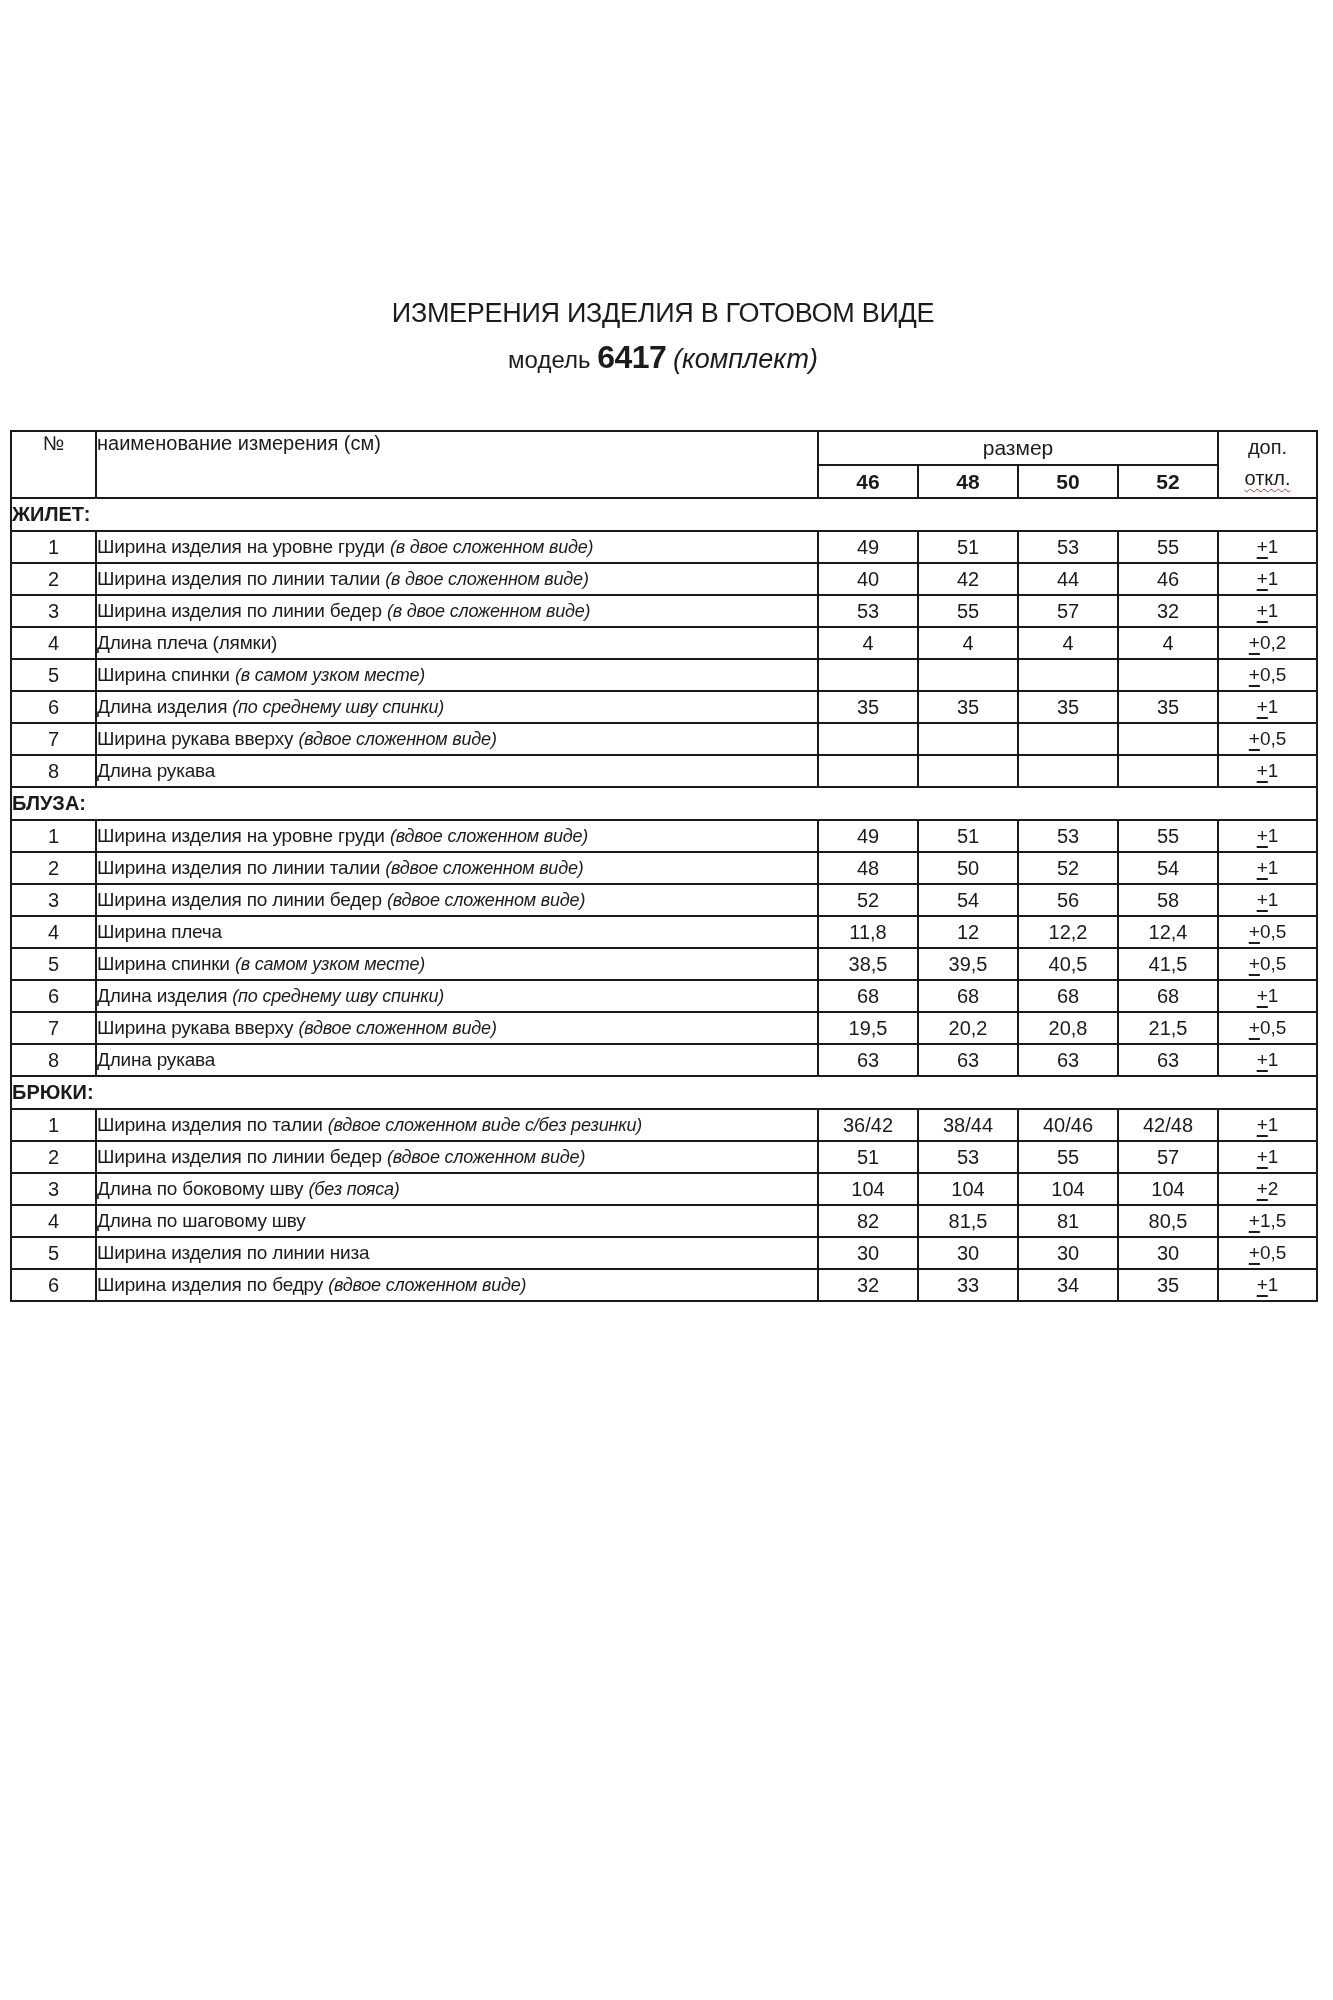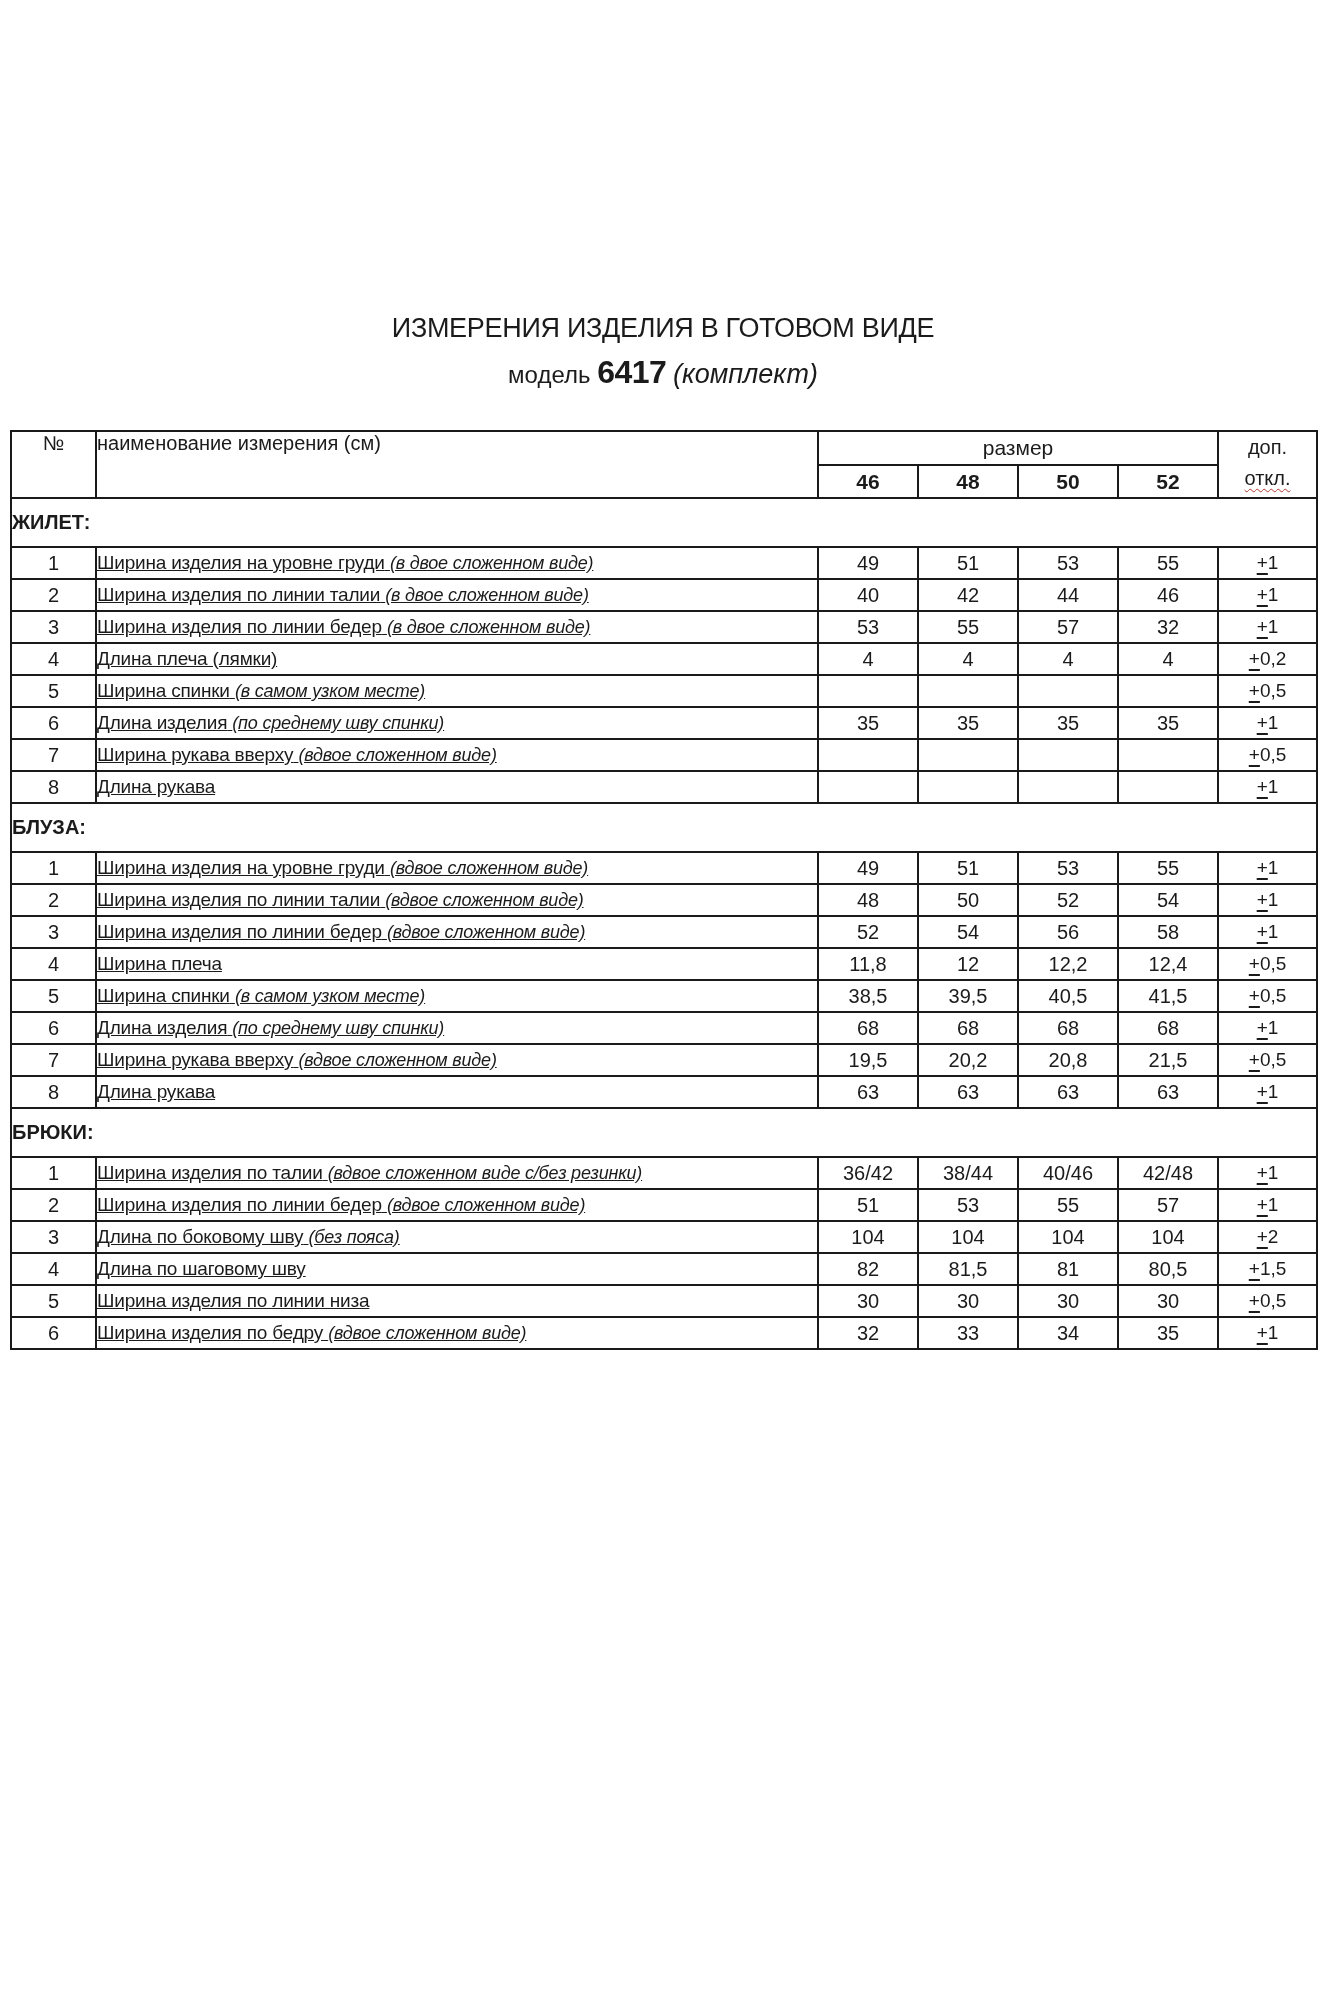--- a/index.html
+++ b/index.html
@@ -7,21 +7,21 @@
     position: relative;
     width: 1333px; height: 2000px;
     background: #ffffff;
     font-family: "Liberation Sans", sans-serif;
     color: #1b1b1b;
     overflow: hidden;
   }
   
   .heading {
     position: absolute;
-    left: 10px; top: 312px;
+    left: 10px; top: 297px;
     width: 1306px;
     text-align: center;
     line-height: 1.25;
   }
   .heading .line1 {
     font-size: 27px;
     font-weight: 500;
     letter-spacing: -0.3px;
     margin-bottom: 6px;
   }
@@ -38,21 +38,21 @@
     table-layout: fixed;
   }
   table.meas th, table.meas td {
     border: 2px solid #1a1a1a;
     padding: 0;
     overflow: hidden;
     white-space: nowrap;
   }
   thead tr.top-row    { height: 34px; }
   thead tr.sizes-row  { height: 33px; }
-  tr.section-row      { height: 49px; padding-left: 24px; }
+  tr.section-row      { height: 33px; padding-left: 24px; }
   tr.data-row         { height: 32px; }
   th { font-weight: normal; }
   .h-num   { font-size: 20px; text-align: center; vertical-align: top; padding-top: 4px; }
   .h-name  { font-size: 20px; text-align: left; vertical-align: top; padding-top: 4px; }
   .h-size  { font-size: 21px; text-align: center; vertical-align: middle; }
   .h-size-val { font-size: 21px; font-weight: bold; text-align: center; vertical-align: middle; }
   .h-tol   { font-size: 20px; text-align: center; vertical-align: top; padding-top: 4px; line-height: 31px; }
   .h-tol .wavy {
     text-decoration-line: underline;
     text-decoration-style: wavy;
@@ -67,21 +67,20 @@
     padding-left: 12px;
     vertical-align: middle;
   }
   td.num { font-size: 20px; text-align: center; vertical-align: middle; }
   td.name {
     font-size: 19px;
     text-align: left;
     padding-left: 12px;
     vertical-align: middle;
     letter-spacing: -0.2px;
-    text-decoration: underline;
   }
   td.name .note { font-style: italic; font-size: 18px; }
   td.val { font-size: 20px; text-align: center; vertical-align: middle; }
   td.tol { font-size: 19px; text-align: center; vertical-align: middle; }
   td.tol .tol-sign {
     text-decoration-line: underline;
     text-decoration-thickness: 2px;
     text-underline-offset: 4px;
   }
 </style>

